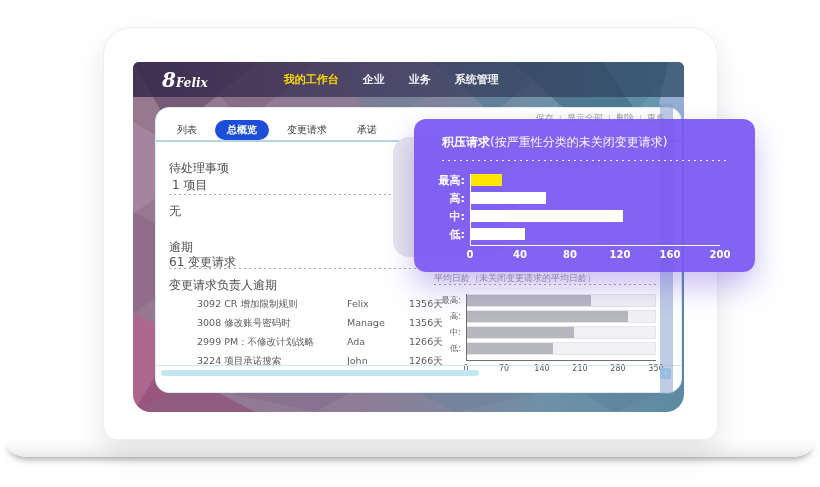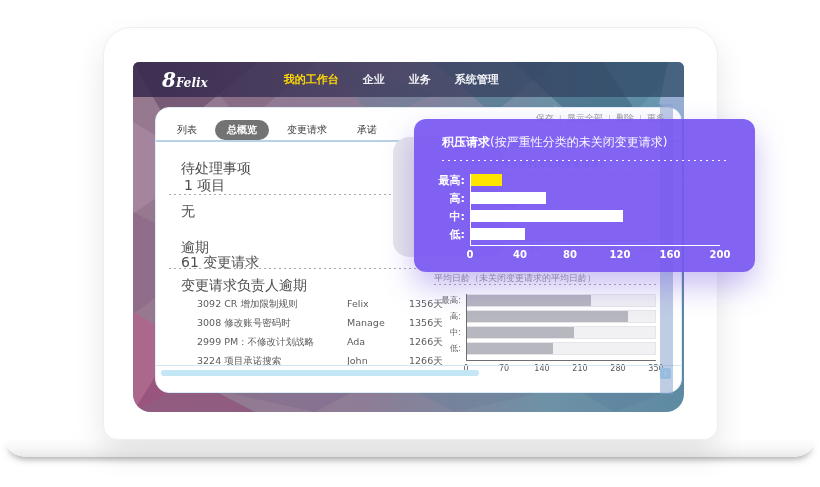--- a/index.html
+++ b/index.html
@@ -32,24 +32,24 @@
   .topnav .nav-item.active{color:#ffd800;}
 
   
   .panel{position:absolute;left:22px;top:45px;width:525px;height:284px;background:#fff;
     border:1px solid #dcedf6;border-radius:14px;z-index:2;}
   .links{position:absolute;top:4px;right:16px;font-size:9px;color:#9a9a9a;display:flex;gap:5px;align-items:center;}
   .links .lnk{cursor:pointer;}
   .links .sep{color:#c4c4c4;}
   .tabs{position:absolute;left:9px;top:12px;display:flex;align-items:flex-start;gap:6px;font-size:10px;color:#3a3a3a;}
   .tab{padding:3px 12px;white-space:nowrap;cursor:pointer;}
-  .tab.active{background:#737373;color:#fff;border-radius:11px;font-weight:bold;}
+  .tab.active{background:#1d4ed8;color:#fff;border-radius:11px;font-weight:bold;}
   .tab-underline{position:absolute;left:0;top:32px;width:100%;height:2px;background:#b7d3ea;}
 
-  .ptext{position:absolute;font-size:14px;color:#4f4f4f;white-space:nowrap;margin-left:12px;}
+  .ptext{position:absolute;font-size:12px;color:#4f4f4f;white-space:nowrap;}
   .dotted{position:absolute;height:2px;
     background-image:repeating-linear-gradient(90deg,#a9a9a9 0 2px,transparent 2px 5px);
     background-size:100% 1px;background-repeat:no-repeat;background-position:0 0;}
   .dotted.white{background-image:repeating-linear-gradient(90deg,rgba(255,255,255,.95) 0 2px,transparent 2px 6px);}
 
   .due-table{position:absolute;left:13px;top:190px;width:262px;display:grid;
     grid-template-columns:150px 62px 50px;row-gap:7px;font-size:9.5px;color:#5c5c5c;line-height:12px;margin-left:28px;}
   .due-table .cell{white-space:nowrap;overflow:hidden;}
 
   

